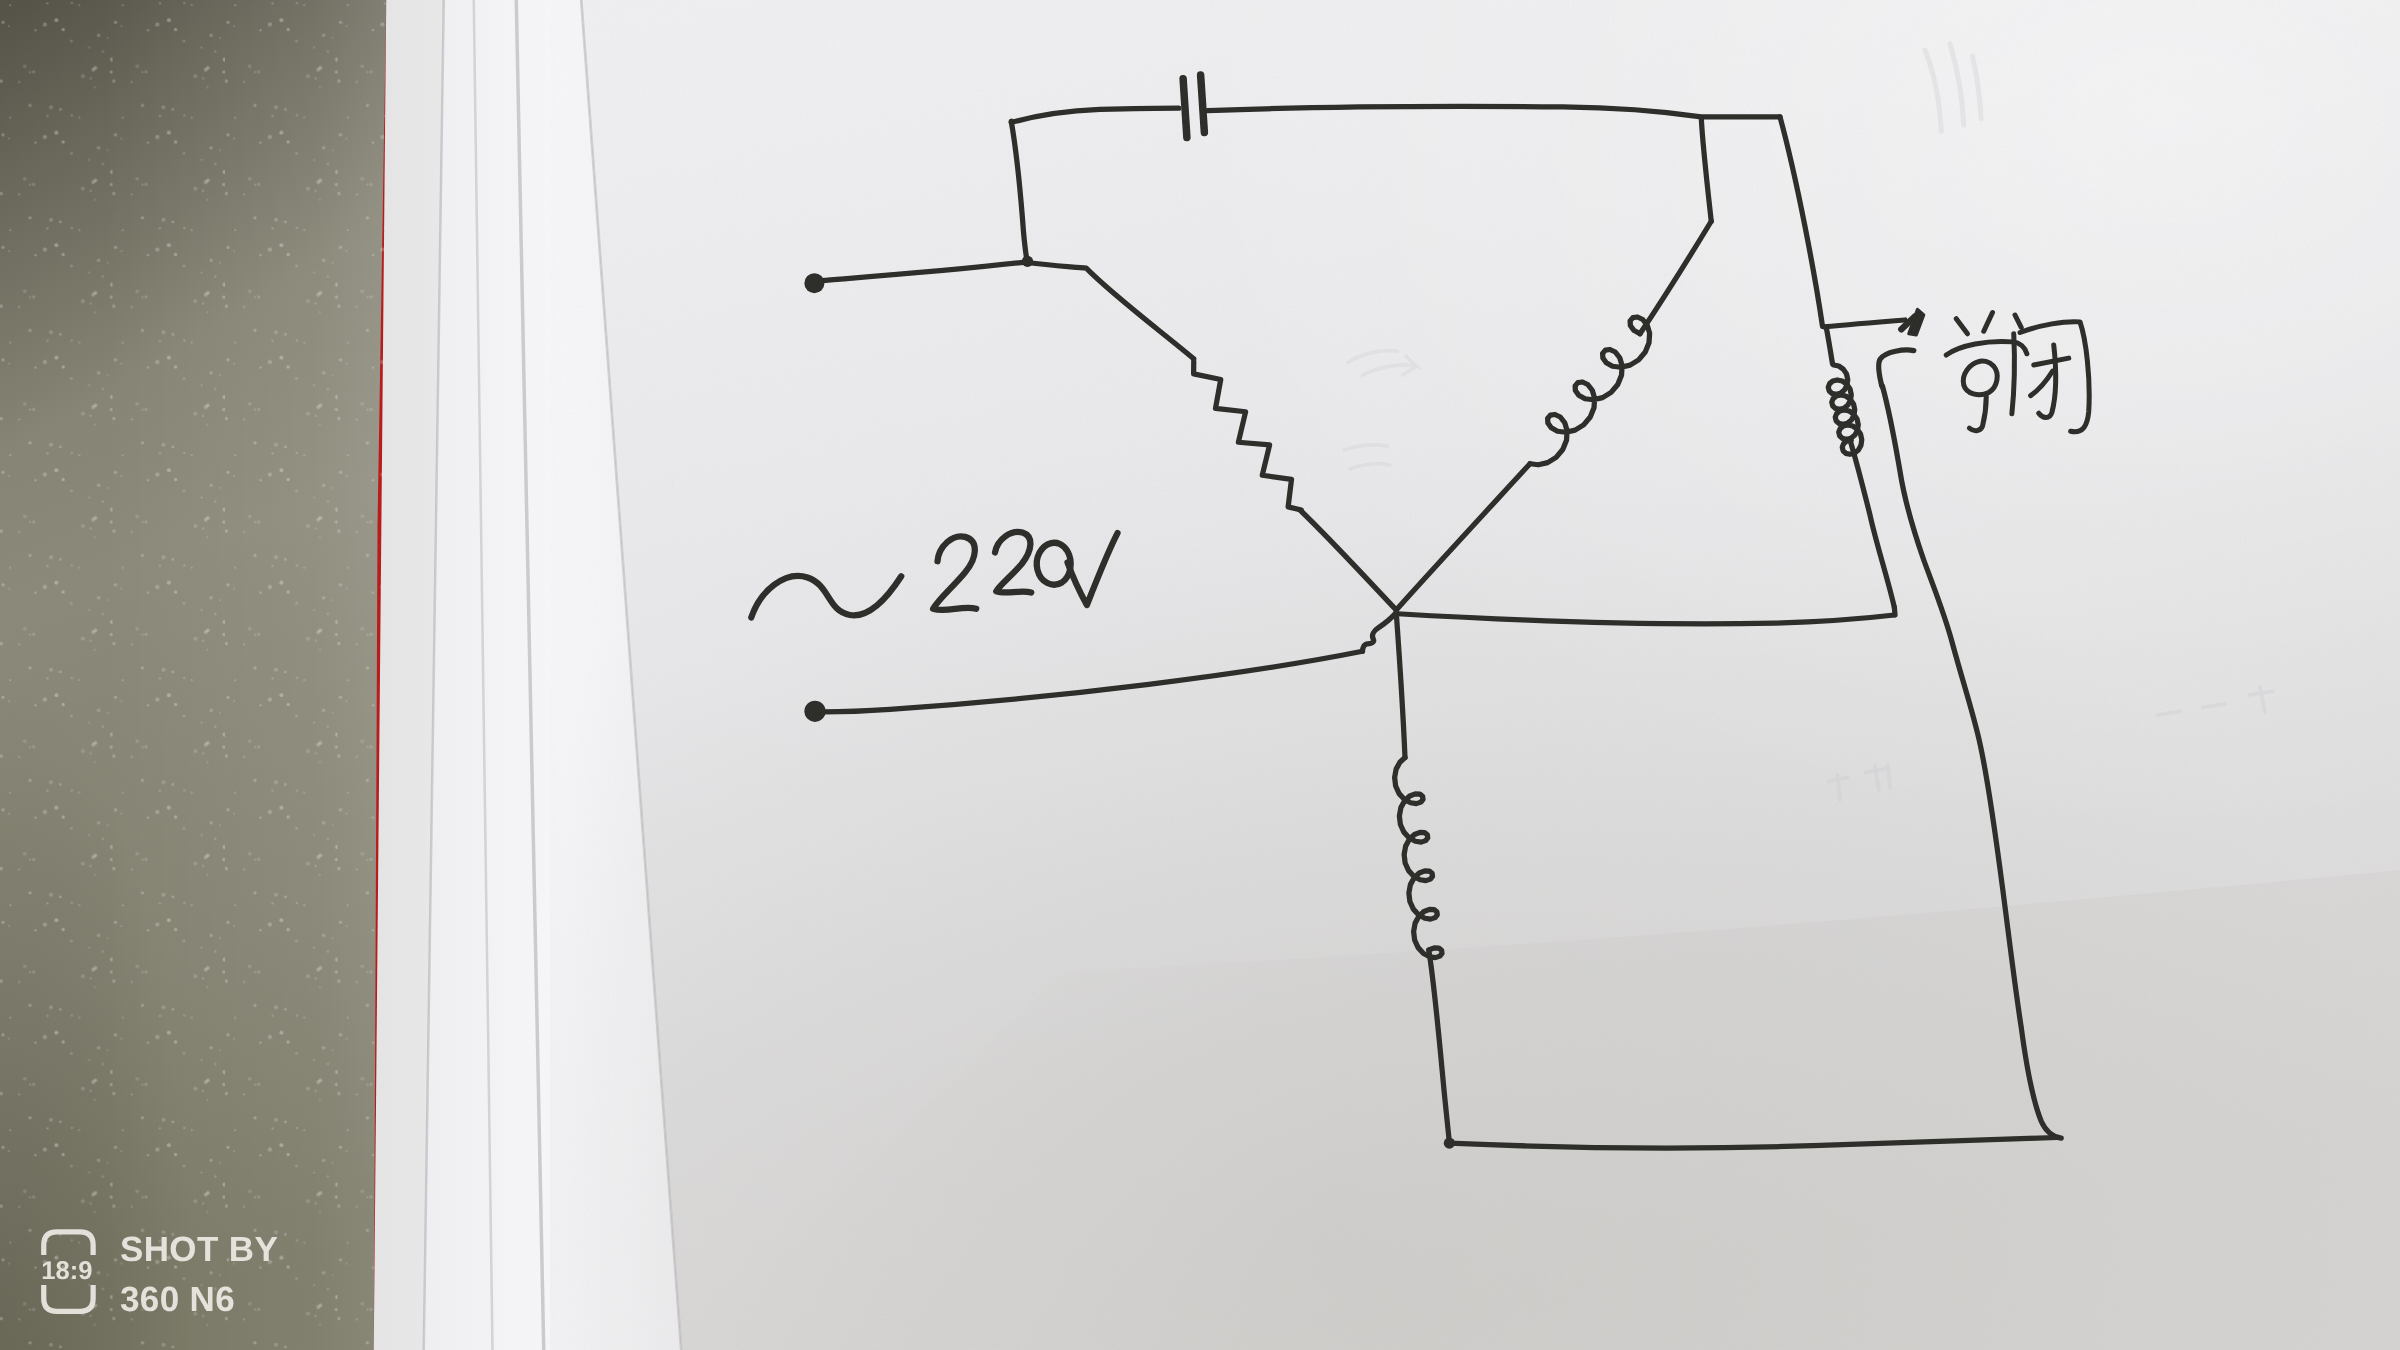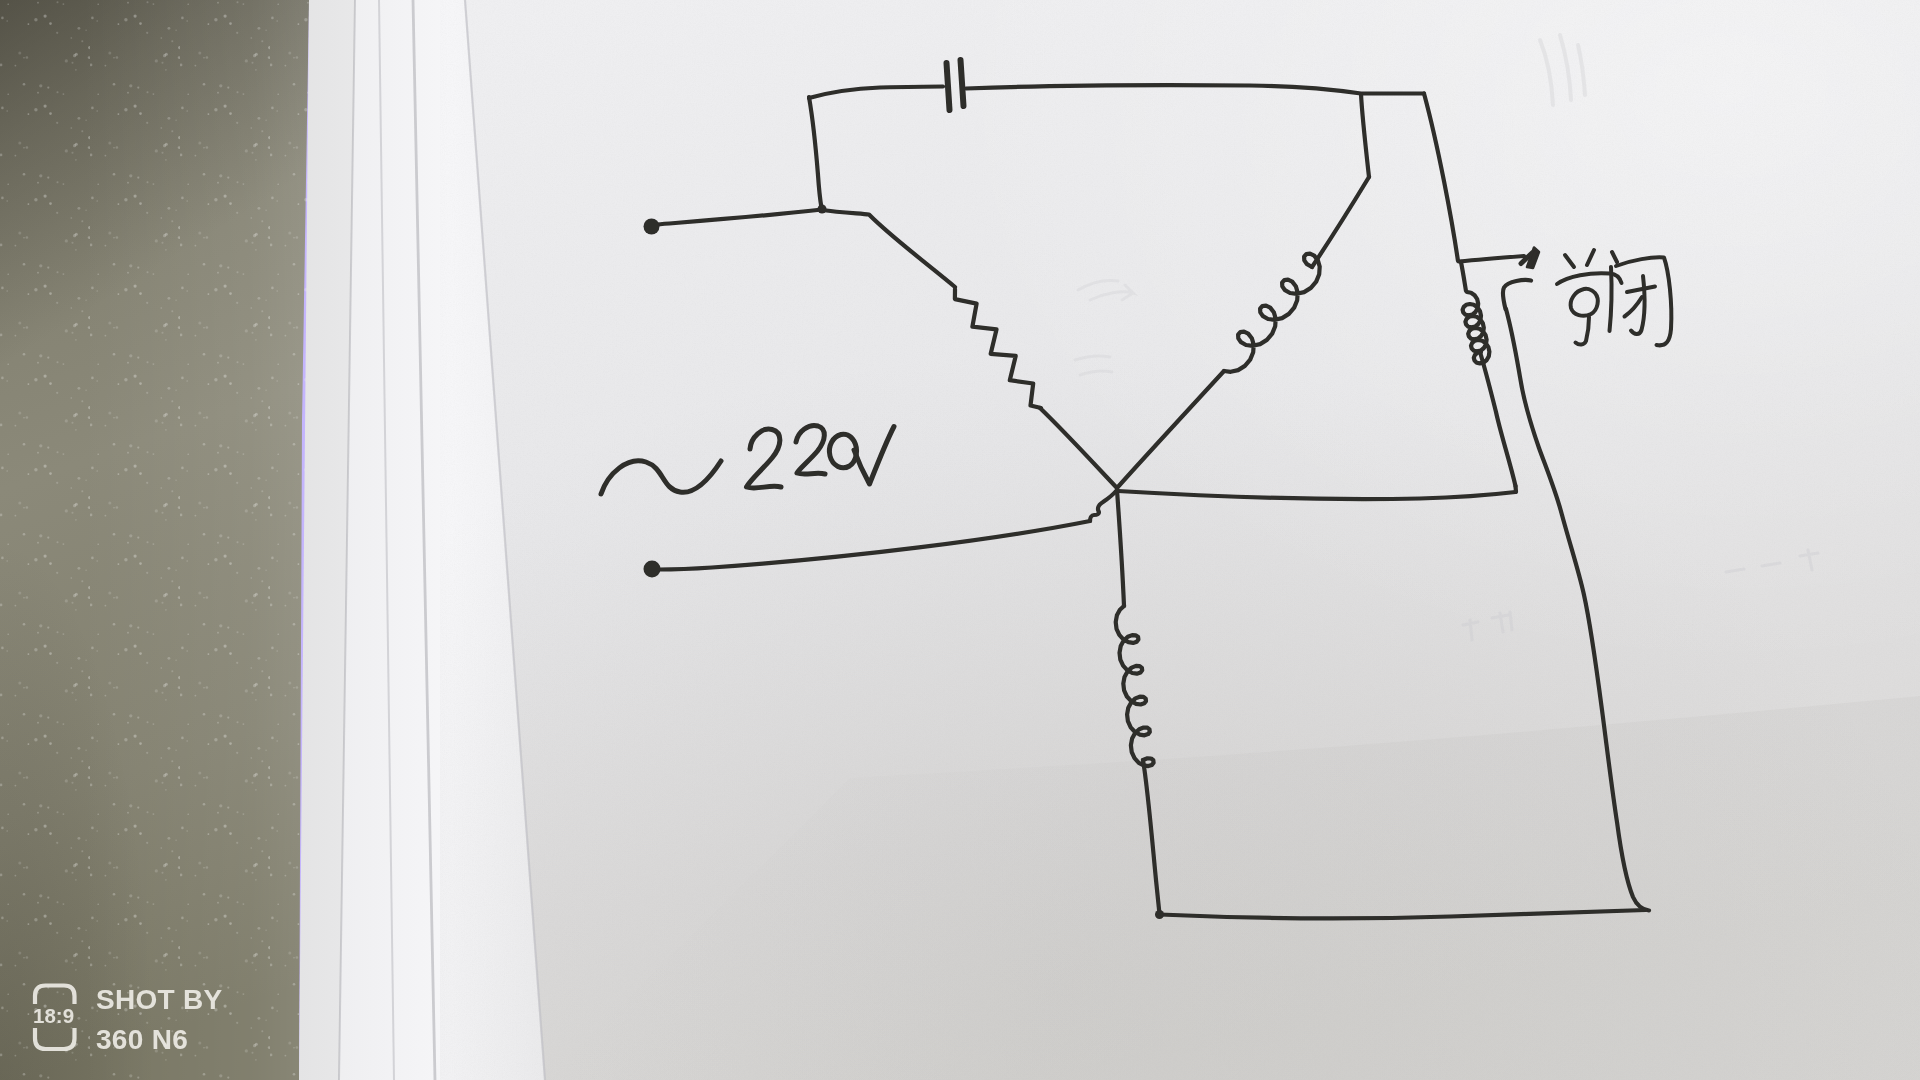--- a/index.html
+++ b/index.html
@@ -1,15 +1,15 @@
 <!DOCTYPE html>
 <html><head><meta charset="utf-8">
 <style>
 html,body{margin:0;padding:0;}
-#stage{position:relative;width:1920px;height:1080px;overflow:hidden;background:#c4b5fd;font-family:"Liberation Sans",sans-serif;}
+#stage{position:relative;width:1920px;height:1080px;overflow:hidden;background:#b91c1c;font-family:"Liberation Sans",sans-serif;}
 svg{display:block;}
 </style></head>
 <body>
 <div id="stage">
 <svg width="1920" height="1080" viewBox="0 0 1920 1080">
 <defs>
   <linearGradient id="tableg" x1="0" y1="0" x2="0.1" y2="1">
     <stop offset="0" stop-color="#7b7969"></stop>
     <stop offset="0.45" stop-color="#8b8979"></stop>
     <stop offset="0.75" stop-color="#838170"></stop>

